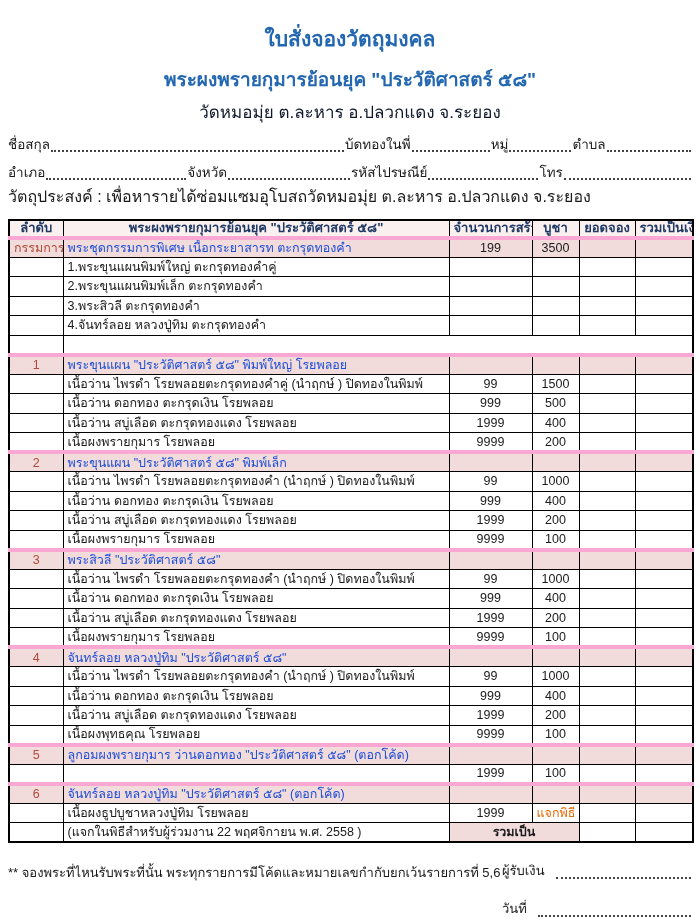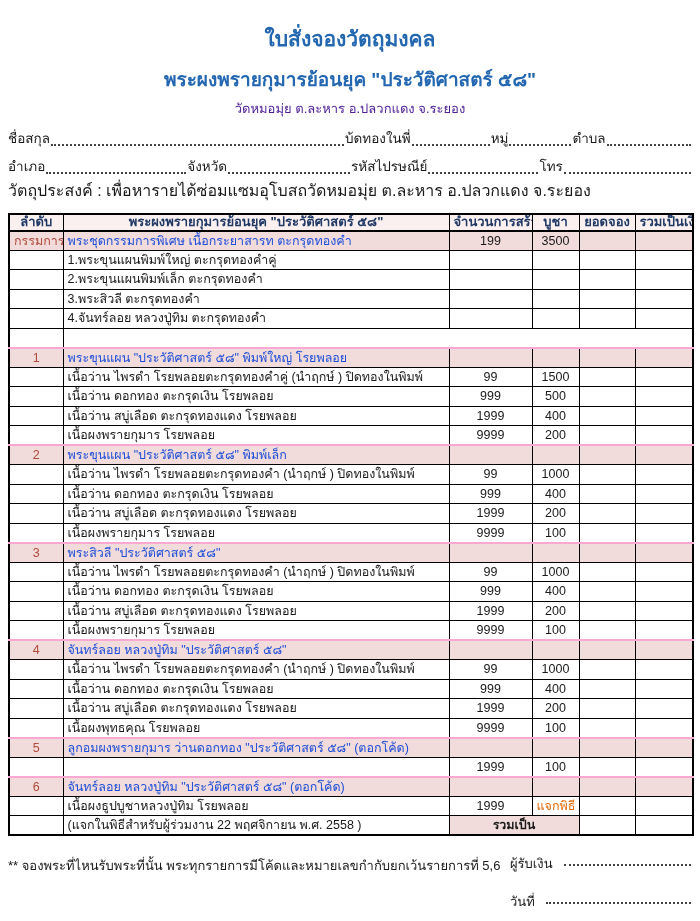--- a/index.html
+++ b/index.html
@@ -7,52 +7,52 @@
   body {
     width:700px; height:921px; margin:0 auto; overflow:hidden;
     font-family:"Liberation Sans","DejaVu Sans",sans-serif;
     color:#1a1a1a;
   }
   .page { padding:10px 8px 0 8px; }
 
   
   .title1 { text-align:center; font-size:21px; font-weight:bold; color:#2367B1; margin-top:12px; }
   .title2 { text-align:center; font-size:19px; font-weight:bold; color:#2367B1; margin-top:9px; }
-  .title3 { text-align:center; font-size:13px; color:#4c1d95; margin-top:4px; }
+  .title3 { text-align:center; font-size:17px; color:#0f172a; margin-top:4px; }
 
   
   .form-area { margin-top:12px; font-size:13.5px; }
   .form-line { display:flex; align-items:center; margin-top:10px; line-height:1.25; }
   .form-line .lbl { white-space:nowrap; padding-bottom:1px; }
   .leader { border-bottom:2px dotted #444; height:1em; margin:0 1px 2px 1px; }
   .grow { flex:1 1 auto; }
   .purpose { margin-top:1px; font-size:16px; }
 
   
   table.order { border-collapse:collapse; width:684px; margin-top:10px; border:2px solid #000; table-layout:fixed; }
   table.order th, table.order td {
     border:1px solid #000; padding:0 4px; height:19.5px;
     font-size:12.5px; line-height:1.15; overflow:hidden; white-space:nowrap;
   }
   table.order th { background:#F9F0EF; color:#1F3864; font-weight:bold; font-size:13px; height:16px; border-bottom:2px solid #000; }
   col.c-no{width:54px;} col.c-desc{width:386px;} col.c-made{width:83px;} col.c-price{width:47px;} col.c-order{width:56px;} col.c-total{width:58px;}
   td.no { text-align:center; }
   td.num { text-align:center; font-size:13.5px; }
   tr.pink td { background:#F2DCDB; }
-  tr.pink { border-top:2px solid #f9a8d4; }
+  tr.pink { border-top:4px solid #f9a8d4; }
   tr.pink td.no { color:#B04A3A; }
   tr.pink td.desc { color:#1d4ed8; }
   td.orange { color:#E26B0A; font-size:12.5px; }
   td.merged-total { background:#F2DCDB; text-align:center; font-weight:bold; font-size:13px; }
 
   
   .footer { display:flex; margin-top:17px; font-size:13px; }
   .footer-note { flex:1 1 auto; padding-top:2px; }
   .sign-block { width:190px; }
-  .sign-line { display:flex; margin-bottom:17px;margin-left:8px; }
+  .sign-line { display:flex; align-items:flex-end; margin-bottom:17px; }
   .sign-line .lbl { white-space:nowrap; margin-right:10px; }
   .sign-line .leader { flex:1 1 auto; border-bottom:2px dotted #444; }
 </style>
 </head>
 <body>
 
 <div class="page">
 
   <div class="title1">ใบสั่งจองวัตถุมงคล</div>
   <div class="title2">พระผงพรายกุมารย้อนยุค "ประวัติศาสตร์ ๕๘"</div>

